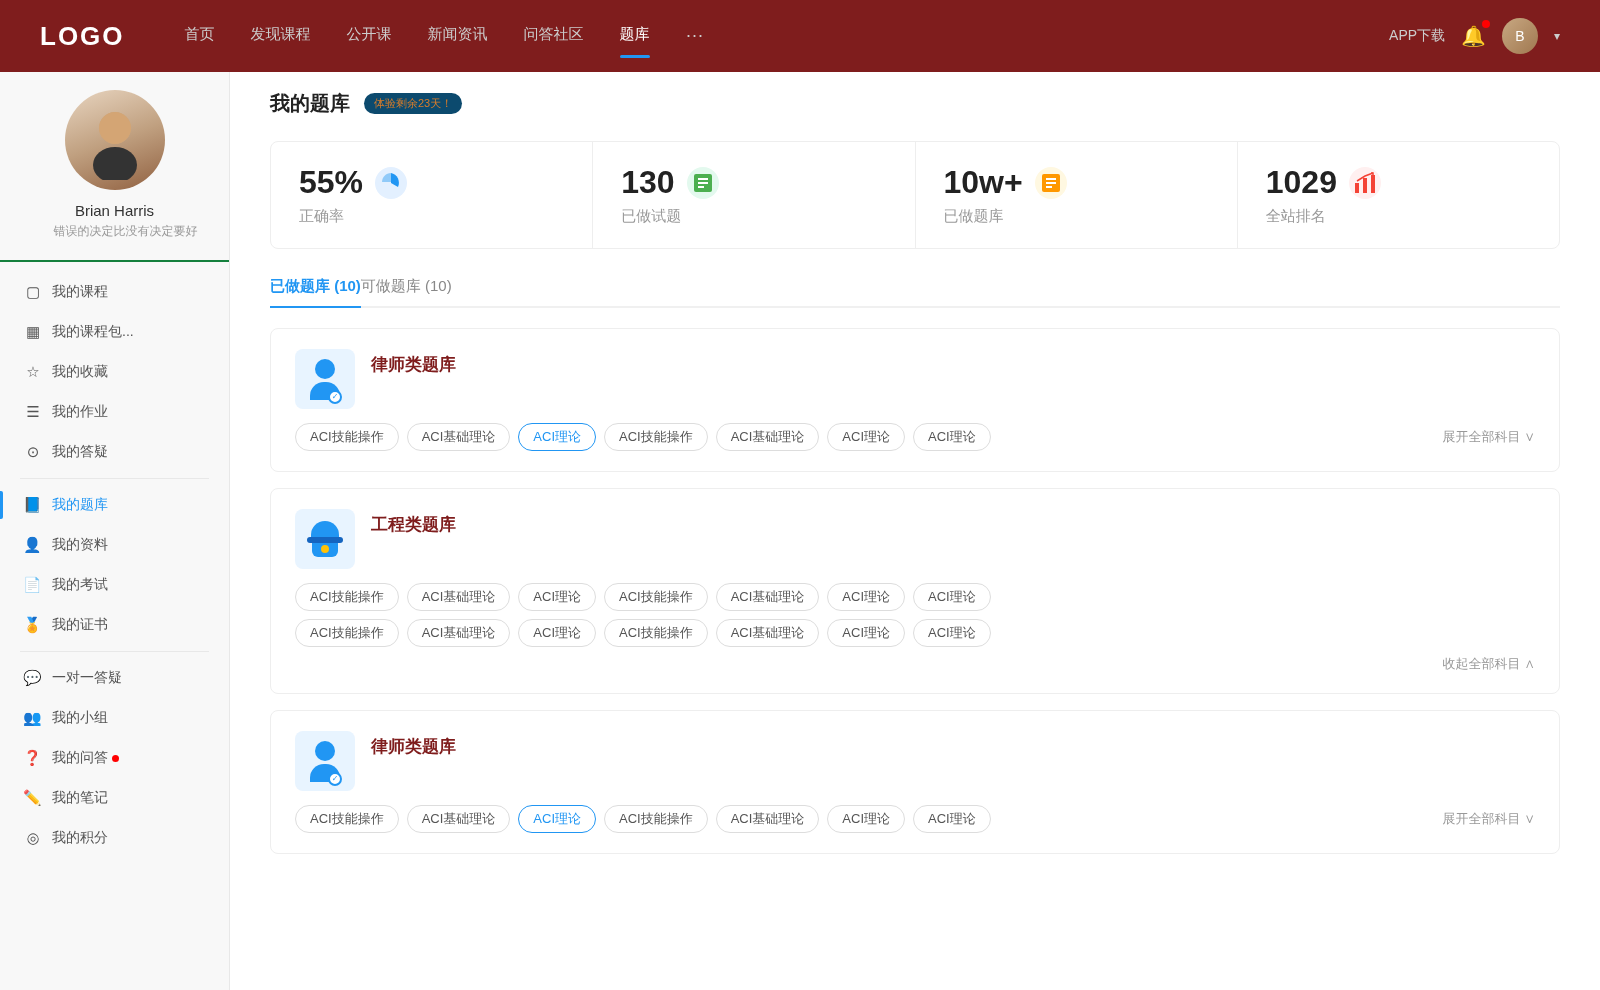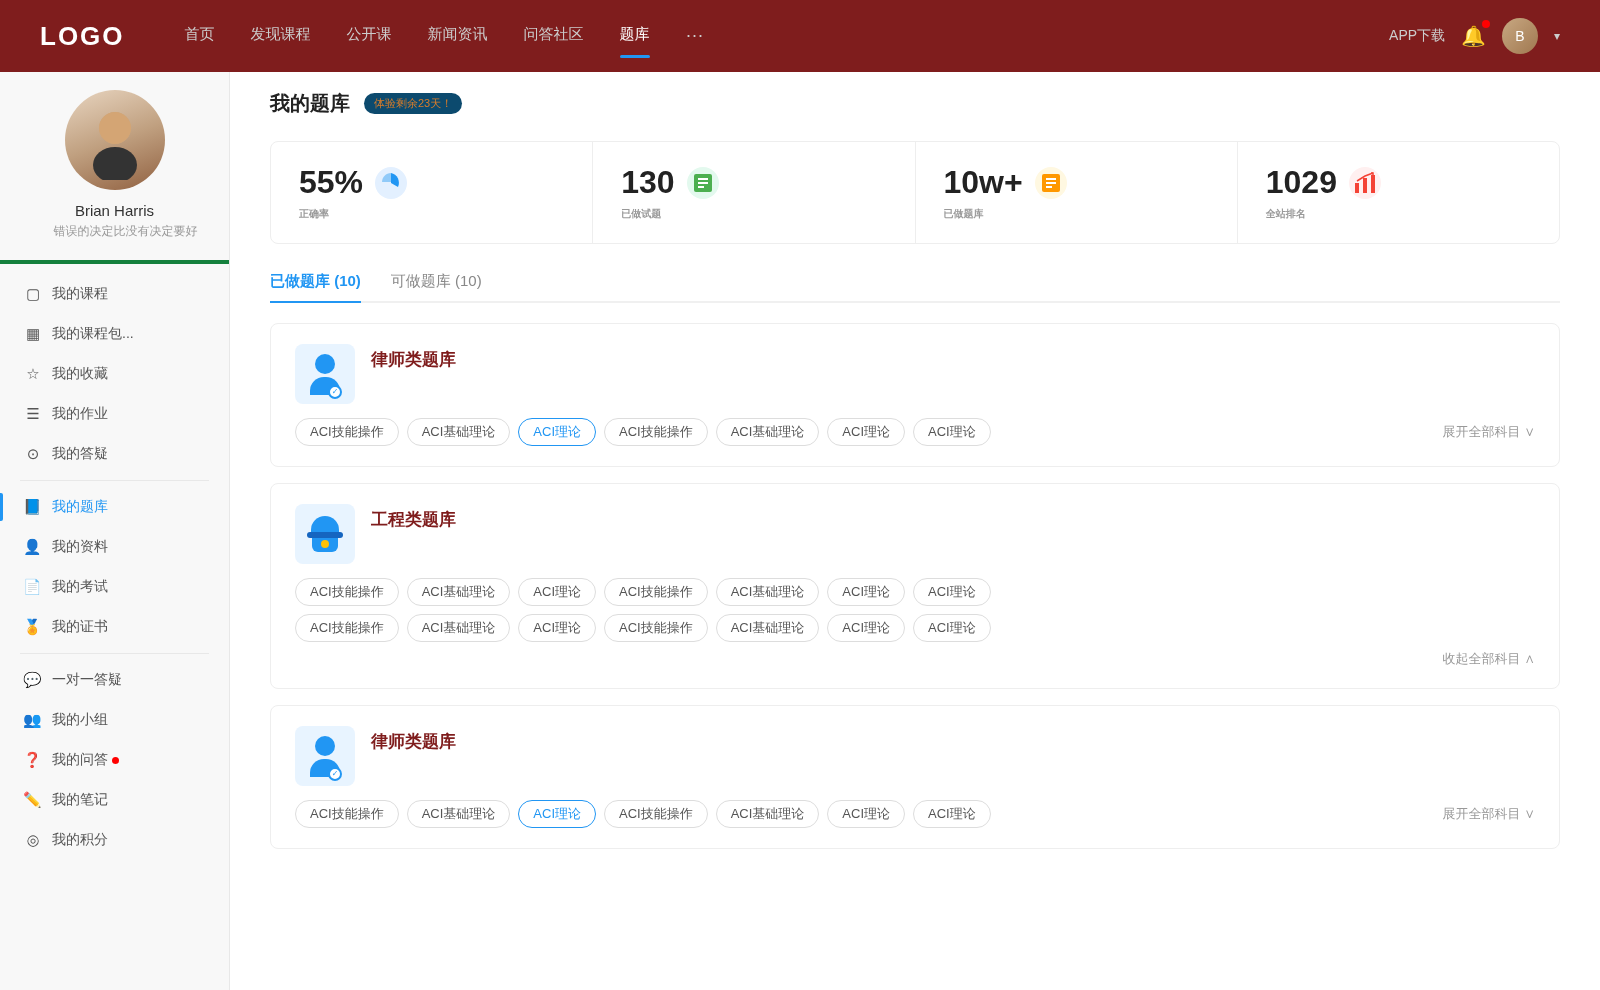--- a/index.html
+++ b/index.html
@@ -96,21 +96,21 @@
       background: #f8f8f8;
       border-right: 1px solid #e8e8e8;
       padding: 30px 0 20px;
       flex-shrink: 0;
     }
     .sidebar-profile {
       display: flex;
       flex-direction: column;
       align-items: center;
       padding: 0 20px 20px;
-      border-bottom: 4px solid #15803d;
+      border-bottom: 2px solid #15803d;
       margin-bottom: 10px;
     }
     .avatar-wrap {
       width: 100px; height: 100px;
       border-radius: 50%;
       overflow: hidden;
       background: #ddd;
       margin-bottom: 12px;
     }
     .avatar-img {
@@ -233,29 +233,27 @@
       width: 32px; height: 32px;
       border-radius: 50%;
       display: flex; align-items: center; justify-content: center;
       font-size: 18px;
     }
     .stat-icon.blue { background: #e3f0ff; }
     .stat-icon.green { background: #e3f9ee; }
     .stat-icon.yellow { background: #fff8e1; }
     .stat-icon.red { background: #fff0f0; }
     .stat-label {
-      font-size: 10px;
+      font-size: 15px;
       color: #999;
-      font-weight: bold;
     }
 
     
     .tabs {
       display: flex;
-      gap: 30px;
       margin-bottom: 20px;
       border-bottom: 2px solid #f0f0f0;
     }
     .tab {
       font-size: 15px;
       color: #888;
       padding-bottom: 10px;
       cursor: pointer;
       position: relative;
     }

